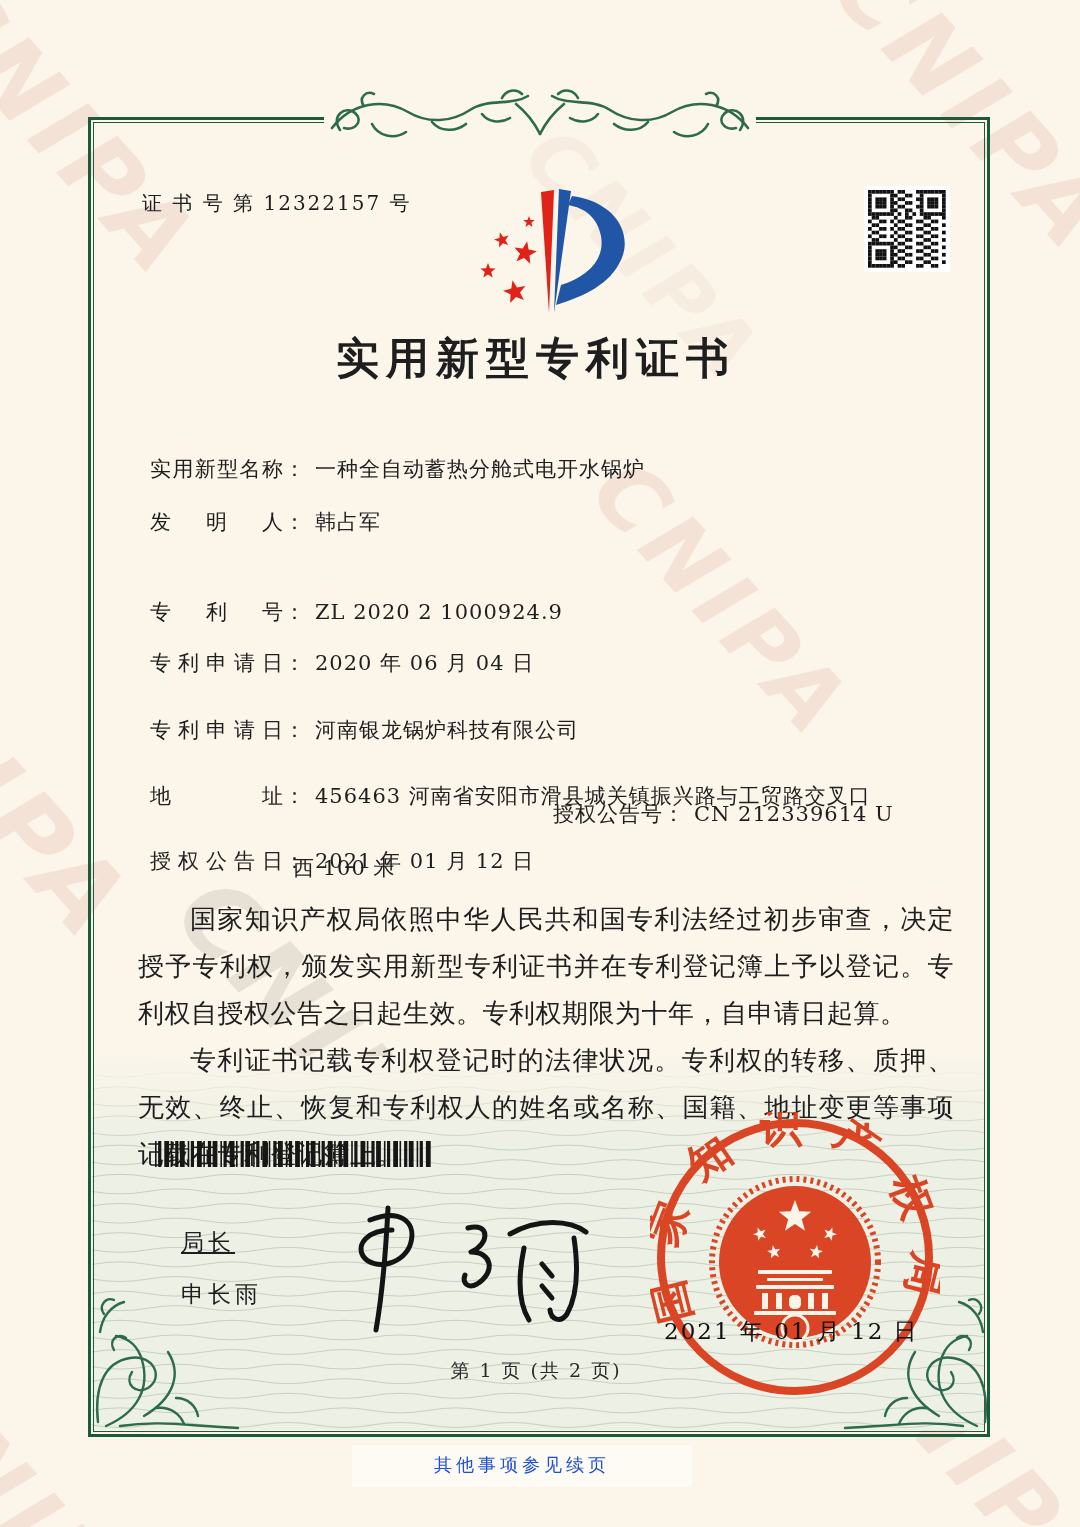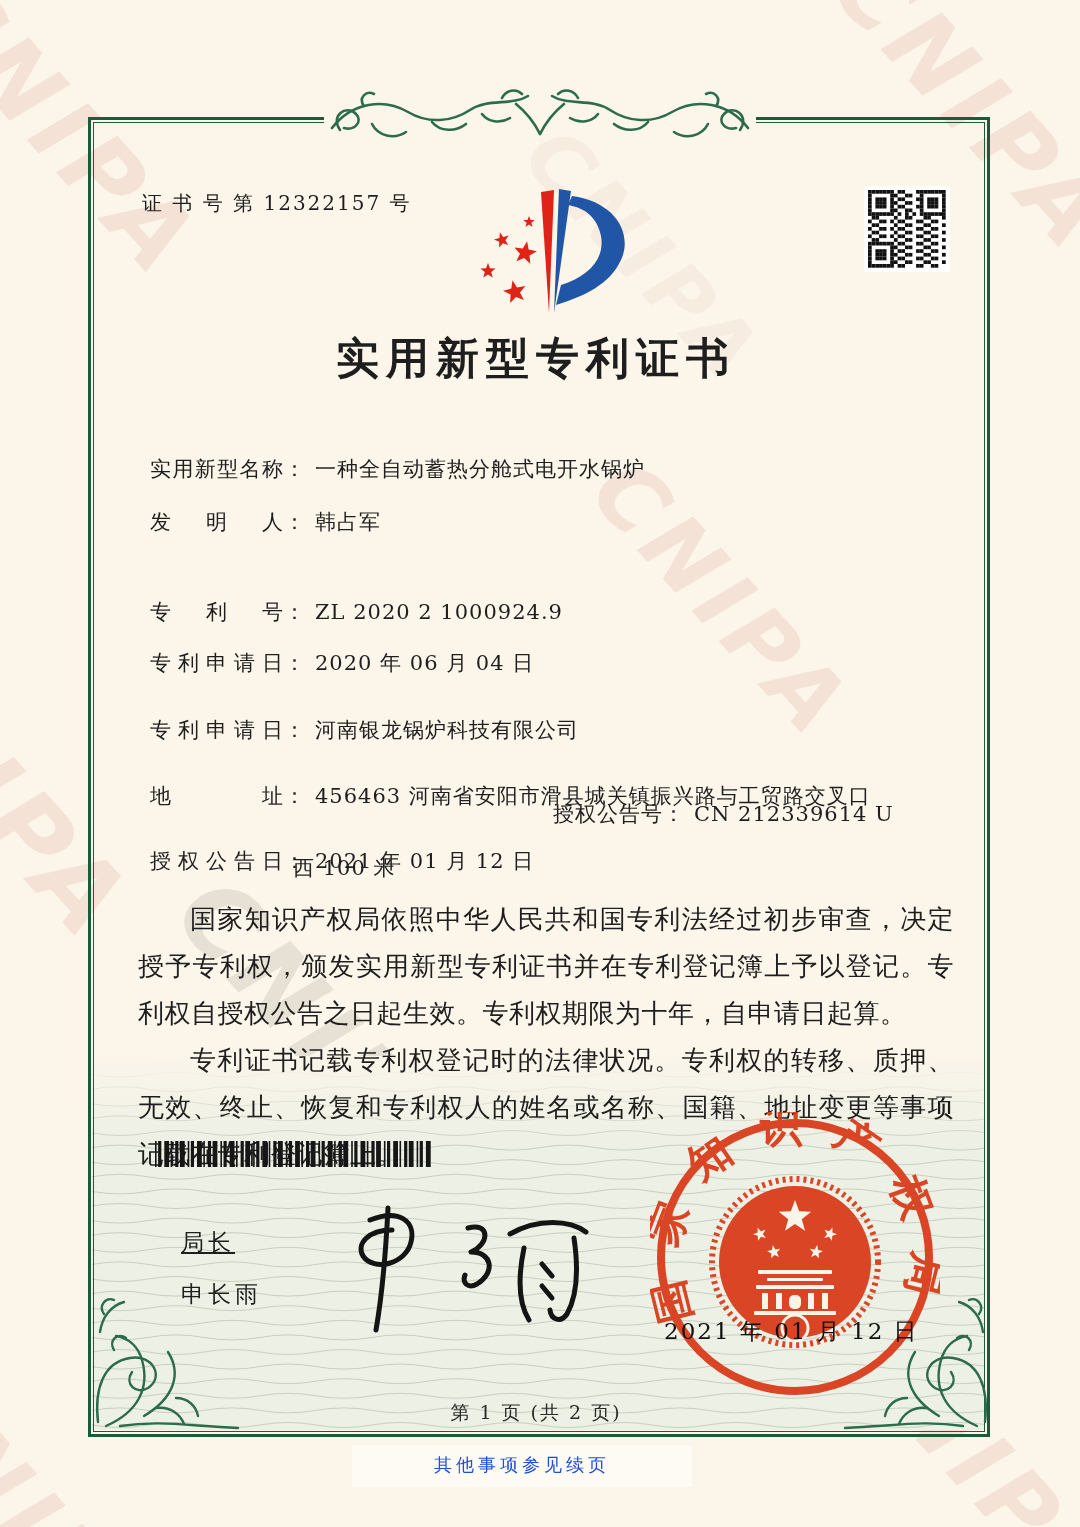--- a/index.html
+++ b/index.html
@@ -31,21 +31,21 @@
   .addr2{left:293px;font-size:21px;letter-spacing:1px;}
   .row-right{left:553px;font-size:21px;letter-spacing:1px;white-space:nowrap;}
   .legal{left:138px;top:896px;width:816px;font-size:26px;line-height:47px;letter-spacing:.5px;text-align:justify;}
   .legal p{margin:0;text-indent:2em;}
   .barcode{left:155px;top:1141px;}
   .issuer-title{left:181px;top:1227px;font-size:23px;letter-spacing:4px;font-family:"DejaVu Sans","Liberation Sans",sans-serif;text-decoration:underline;}
   .issuer-name{left:181px;top:1279px;font-size:23px;letter-spacing:4px;font-family:"DejaVu Sans","Liberation Sans",sans-serif;}
   .signature{left:318px;top:1190px;z-index:5;}
   .seal{left:650px;top:1112px;z-index:6;opacity:.93;}
   .seal-date{left:664px;top:1316px;z-index:7;font-size:23px;letter-spacing:2px;color:#111;}
-  .page-info{left:88px;top:1400px;width:896px;text-align:center;font-size:19px;letter-spacing:2px;color:#2a2a2a;}
+  .page-info{left:88px;top:1358px;width:896px;text-align:center;font-size:19px;letter-spacing:2px;color:#2a2a2a;}
   .note-band{position:absolute;left:352px;top:1445px;width:340px;height:42px;background:#fefbf5;z-index:4;}
   .note{left:352px;top:1453px;width:340px;text-align:center;font-size:18px;letter-spacing:4px;color:#1d4ed8;z-index:5;}
   .orn{position:absolute;z-index:5;pointer-events:none;}
   svg{display:block;}
 </style>
 </head>
 <body>
 
 <div class="page">
 

